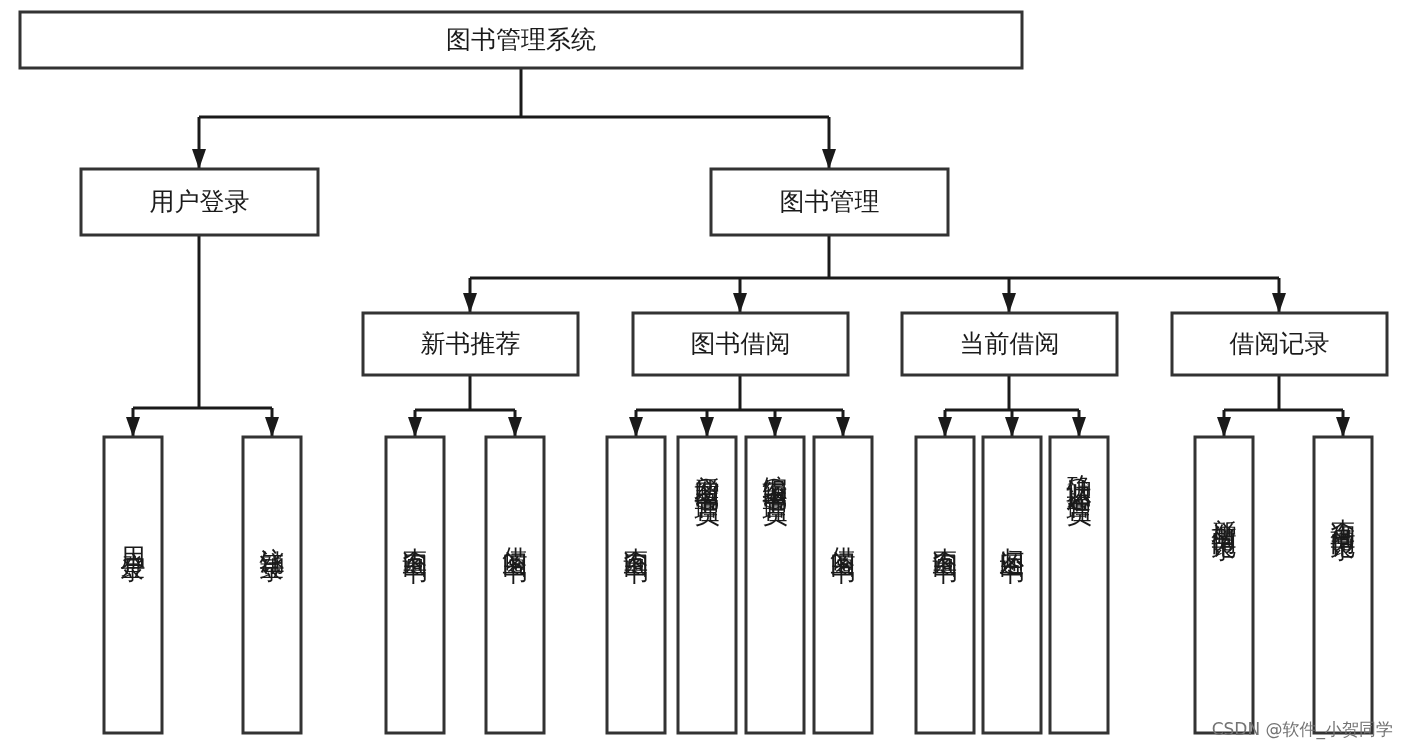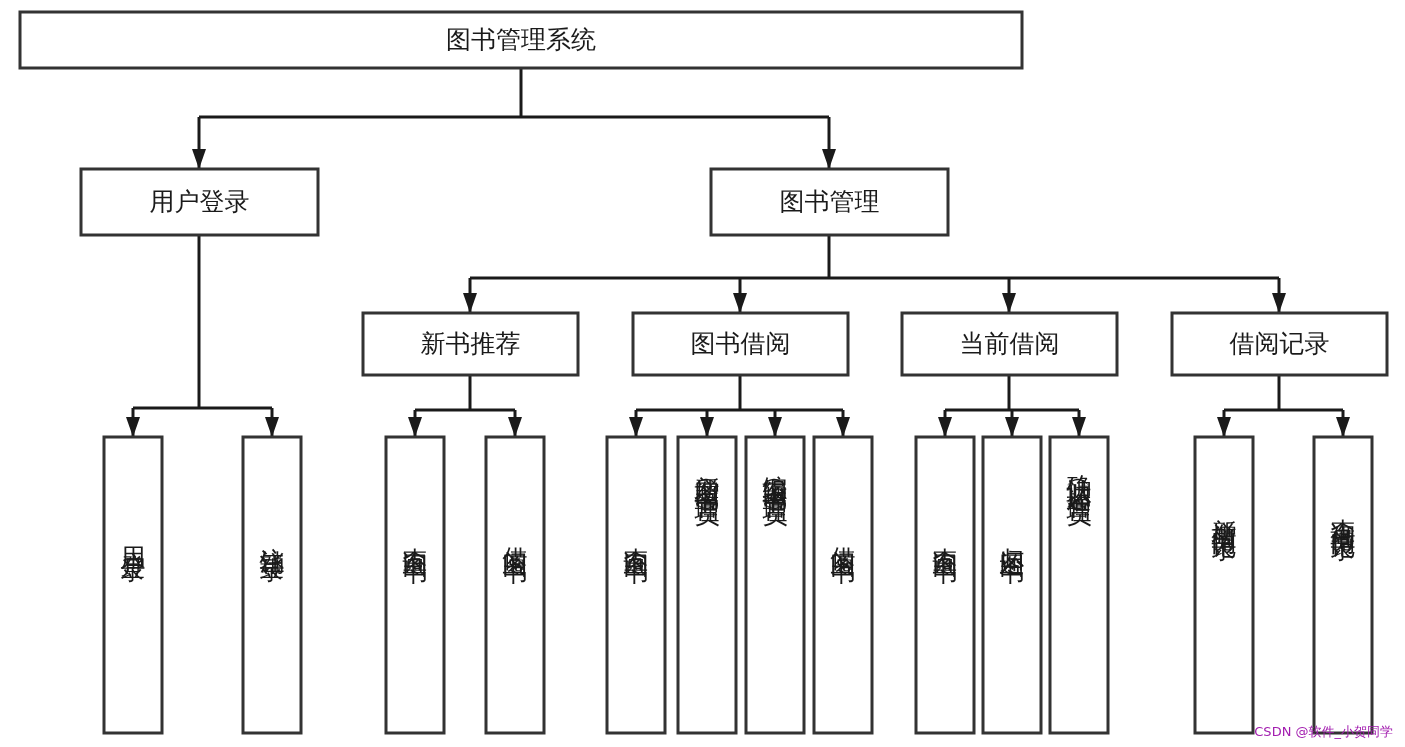--- a/index.html
+++ b/index.html
@@ -60,22 +60,22 @@
     line-height: 1;
     color: #1a1a1a;
     letter-spacing: 4px;
     white-space: nowrap;
   }
   #watermark {
     position: absolute;
     right: 12px;
     bottom: 6px;
     font-family: "DejaVu Sans", "Liberation Sans", sans-serif;
-    font-size: 13px;
-    color: #a21caf;
+    font-size: 17px;
+    color: #737373;
     white-space: nowrap;
   }
 </style>
 </head>
 <body>
 
 <div id="diagram-root">
   <svg id="flow" viewBox="0 0 1405 747">
     <g id="connector-layer">
         <path d="M 521 68 L 521 117" class="connector"></path>

